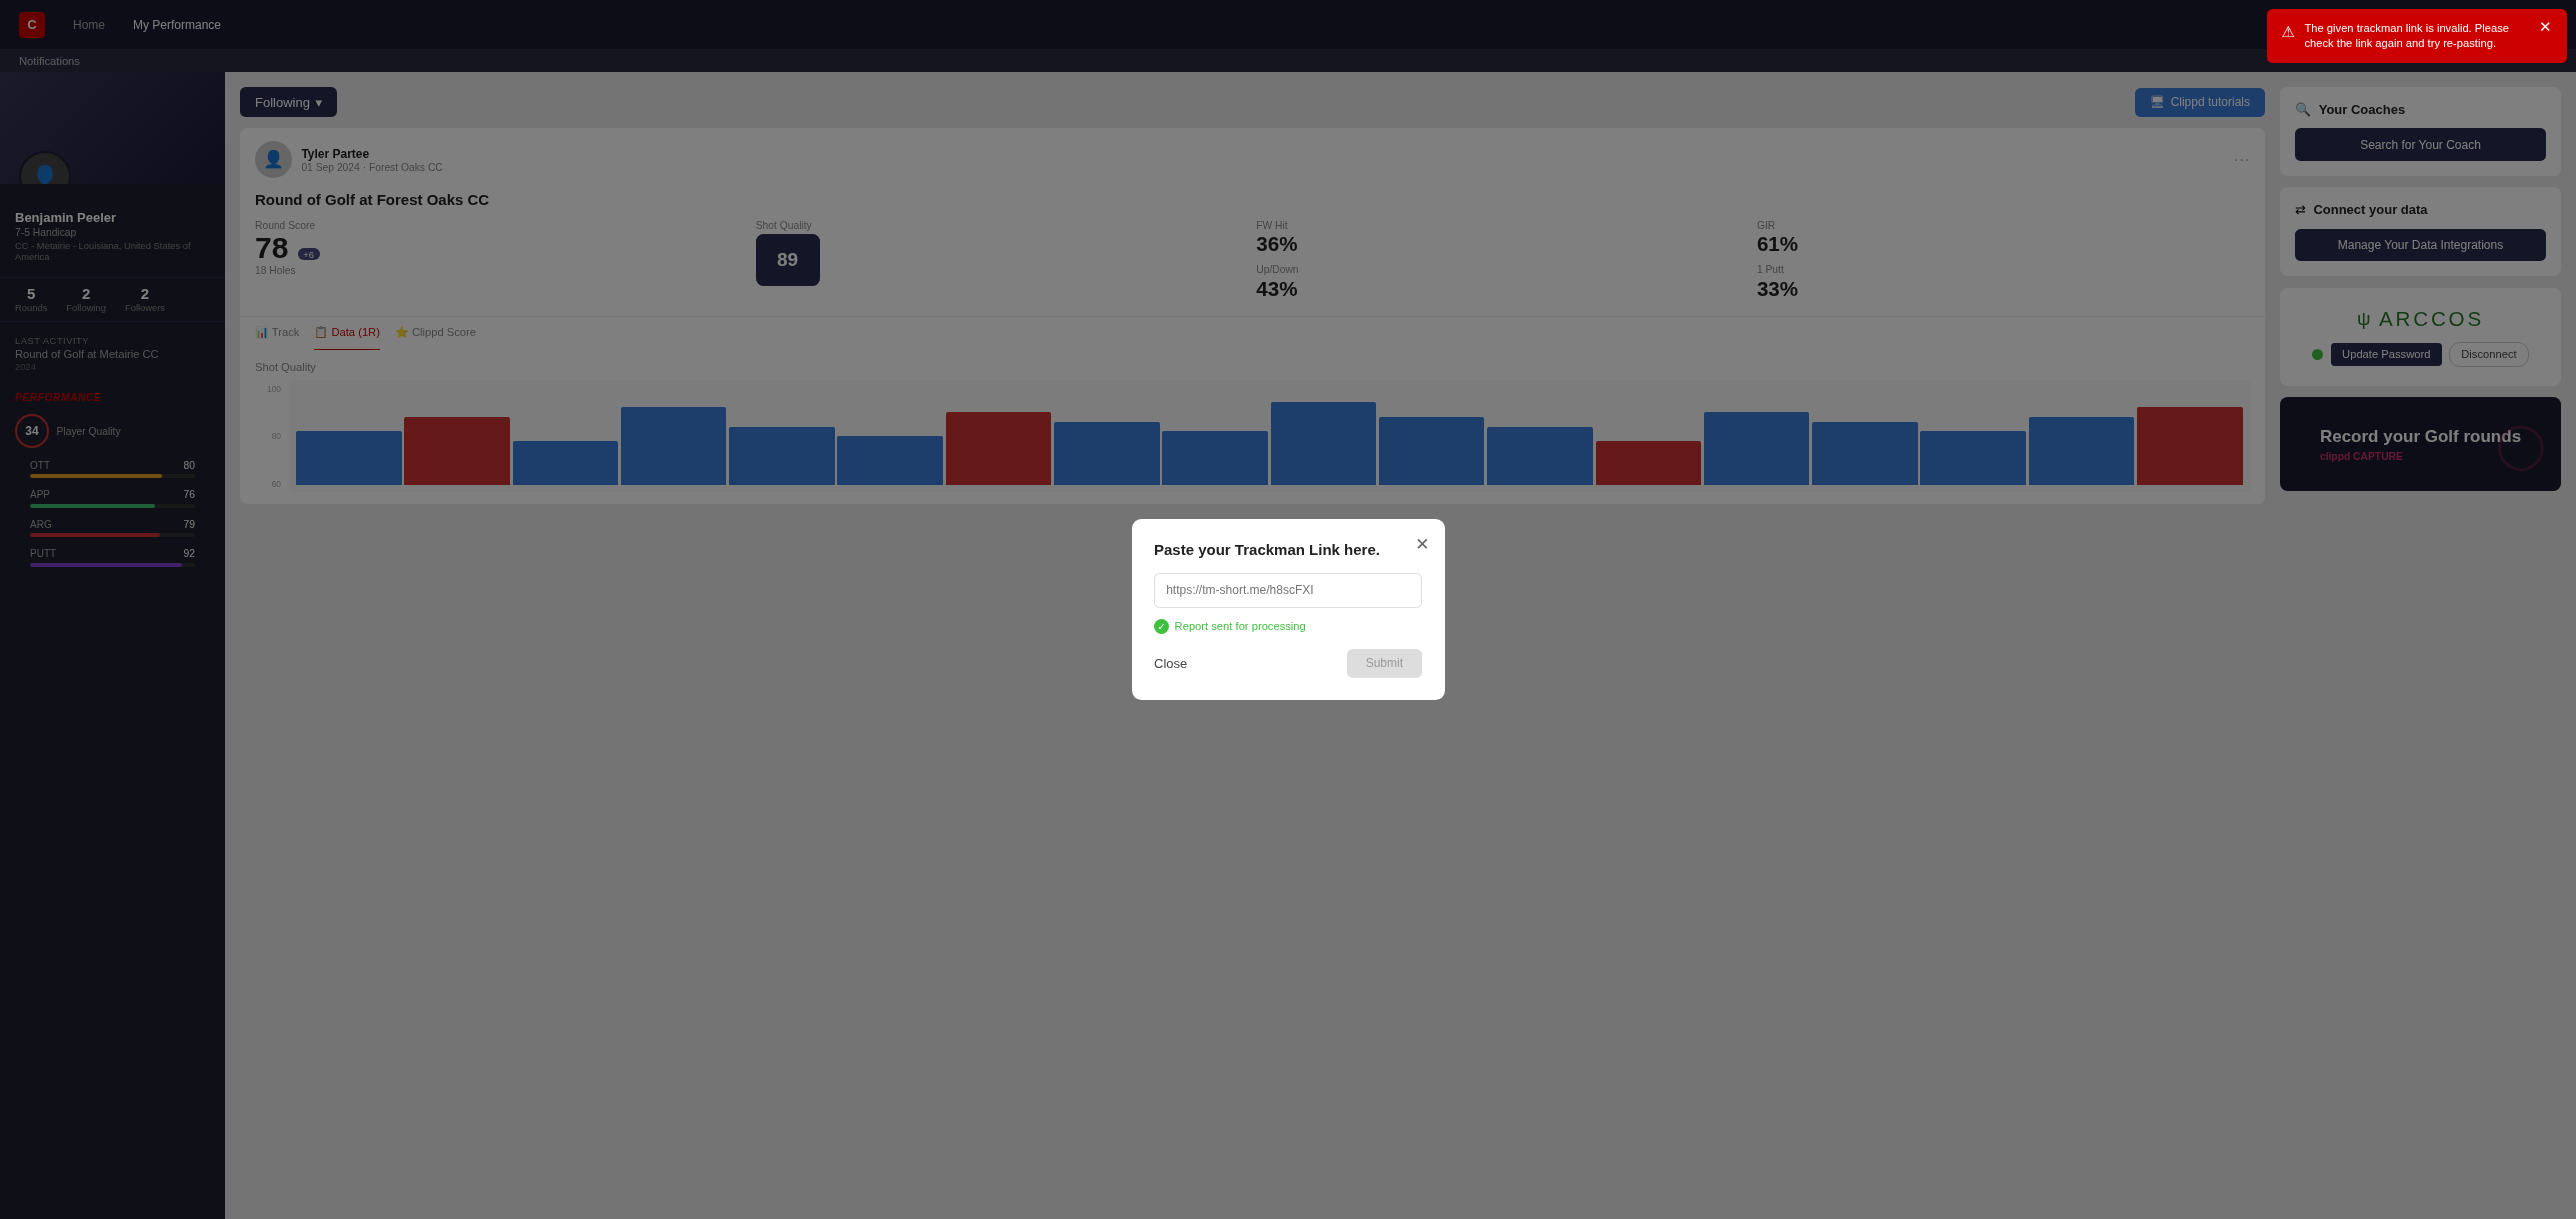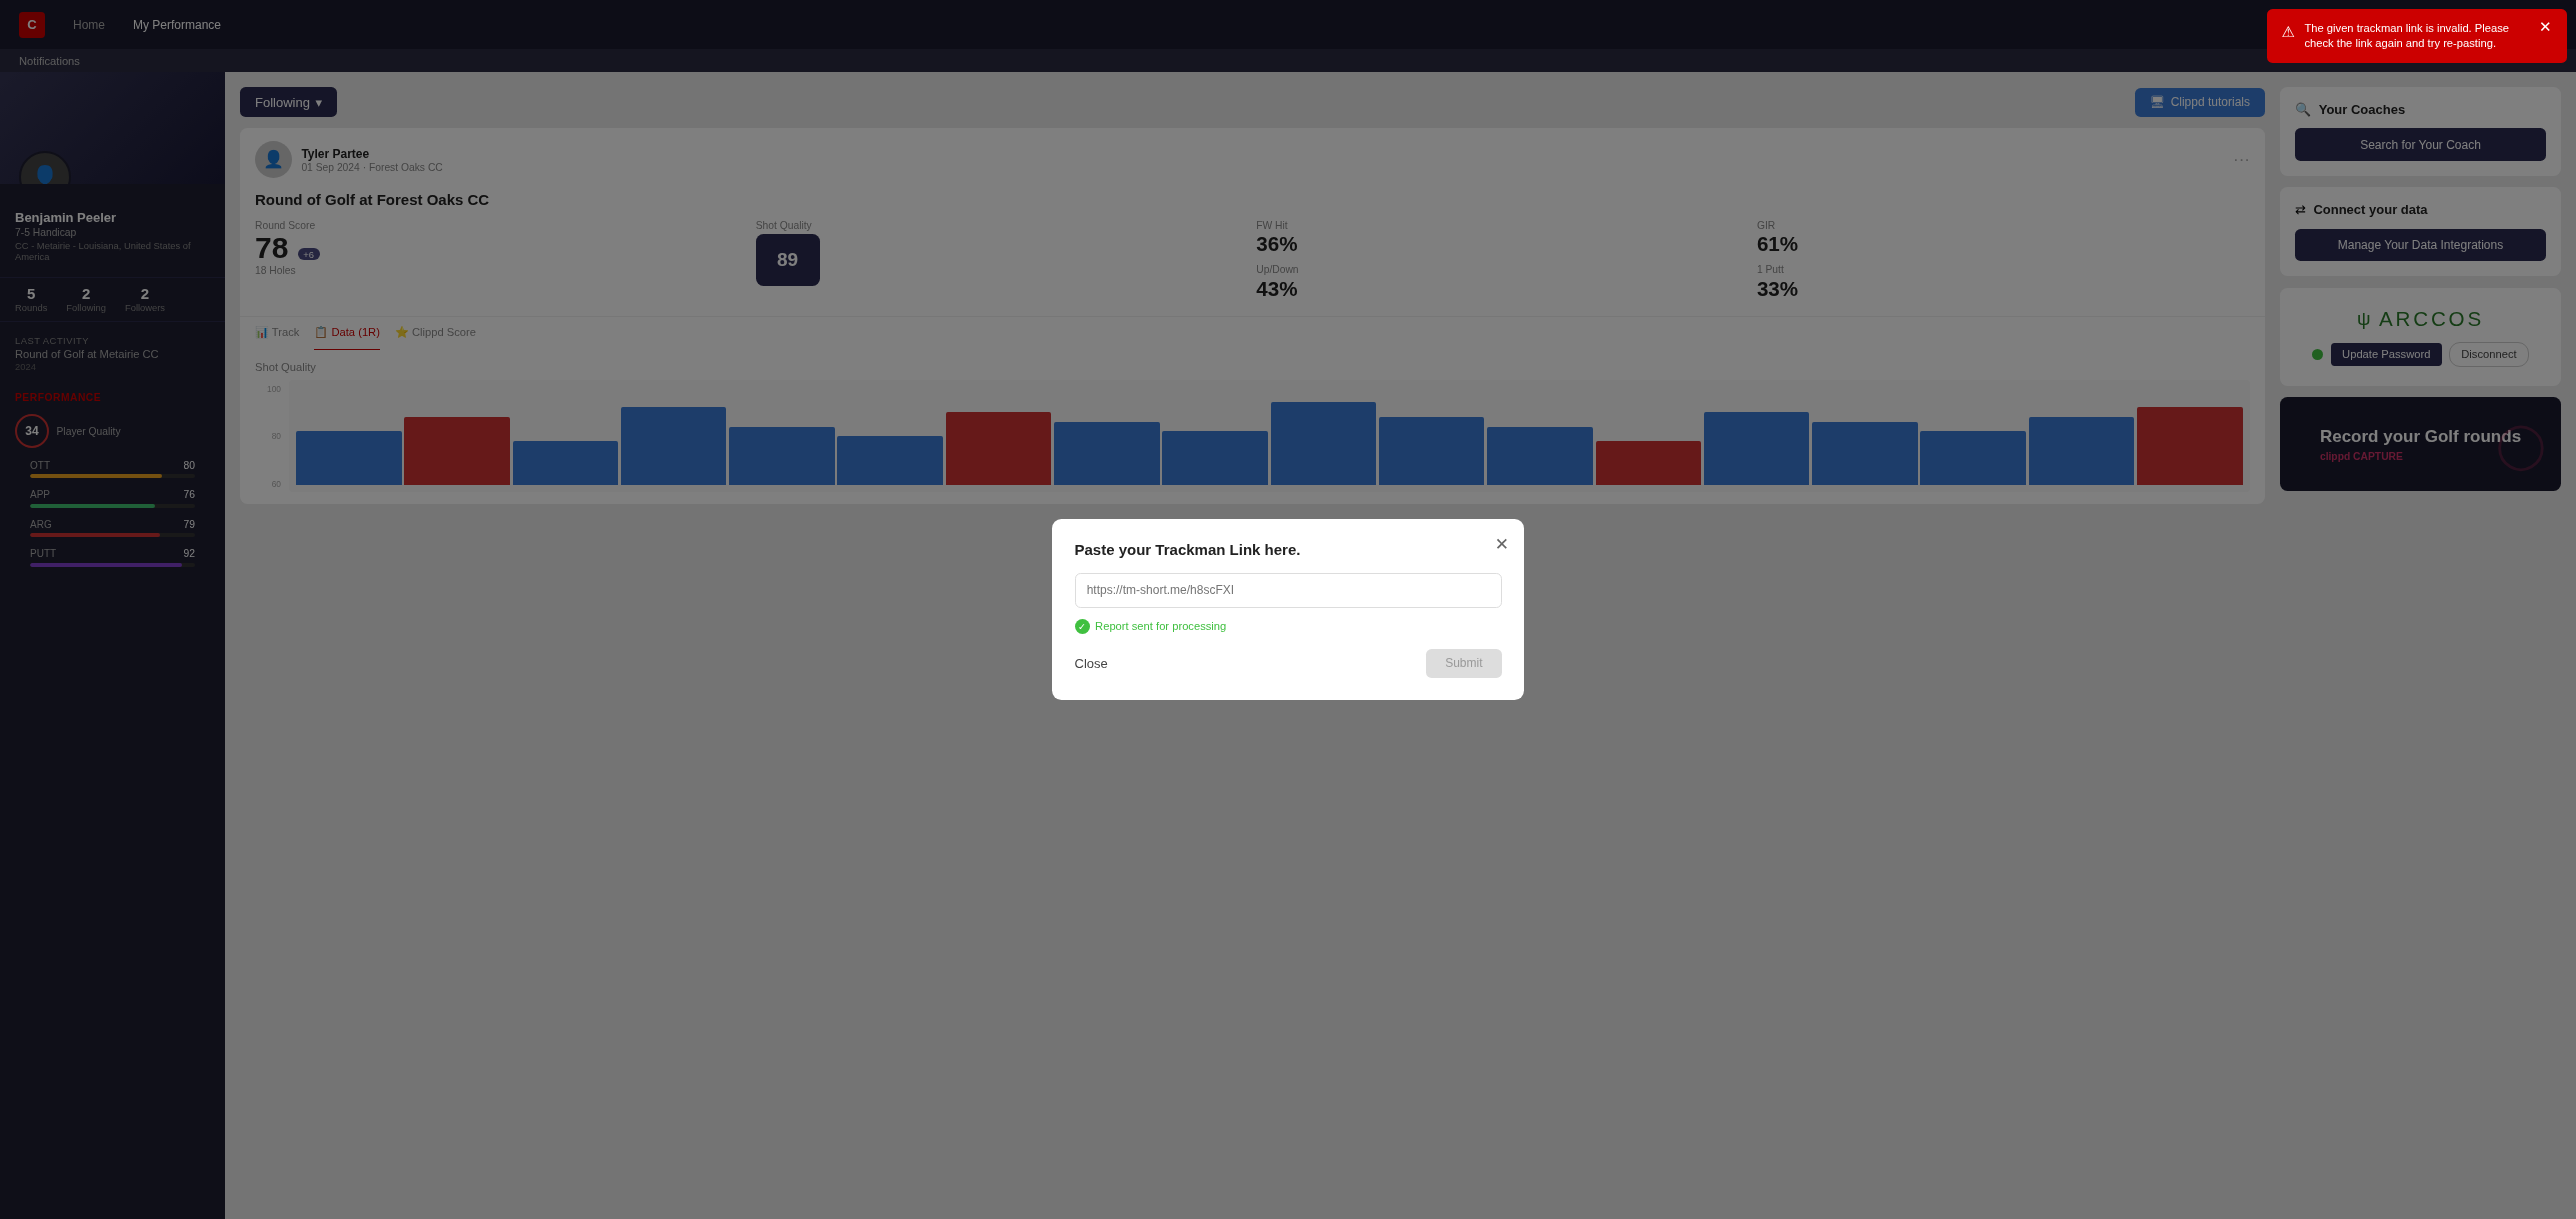--- a/index.html
+++ b/index.html
@@ -181,20 +181,21 @@
       color: #666;
       margin-top: 0.9px;
     }
     .sidebar-section-title {
       padding: 11.2px 15px 5.6px;
       font-size: 10.3px;
       font-weight: 700;
       color: #cc0000;
       text-transform: uppercase;
       letter-spacing: 0.5px;
+      font-style: italic;
     }
     .sidebar-perf-item {
       padding: 5.6px 15px;
     }
     .sidebar-perf-metric {
       display: flex;
       justify-content: space-between;
       align-items: center;
       margin-bottom: 3.7px;
     }
@@ -493,21 +494,21 @@
       top: 0; left: 0; right: 0; bottom: 0;
       background: rgba(0,0,0,0.5);
       z-index: 500;
       display: flex;
       align-items: center;
       justify-content: center;
     }
     .modal {
       background: white;
       border-radius: 9.4px;
-      width: 472px;
+      width: 313px;
       padding: 22.5px;
       position: relative;
     }
     .modal-title {
       font-size: 15px;
       font-weight: 600;
       color: #222;
       margin-bottom: 15px;
     }
     .modal-close {

